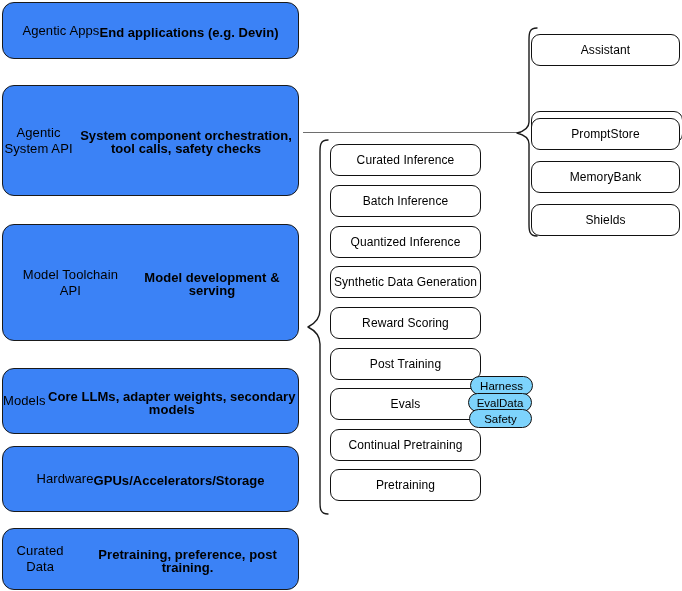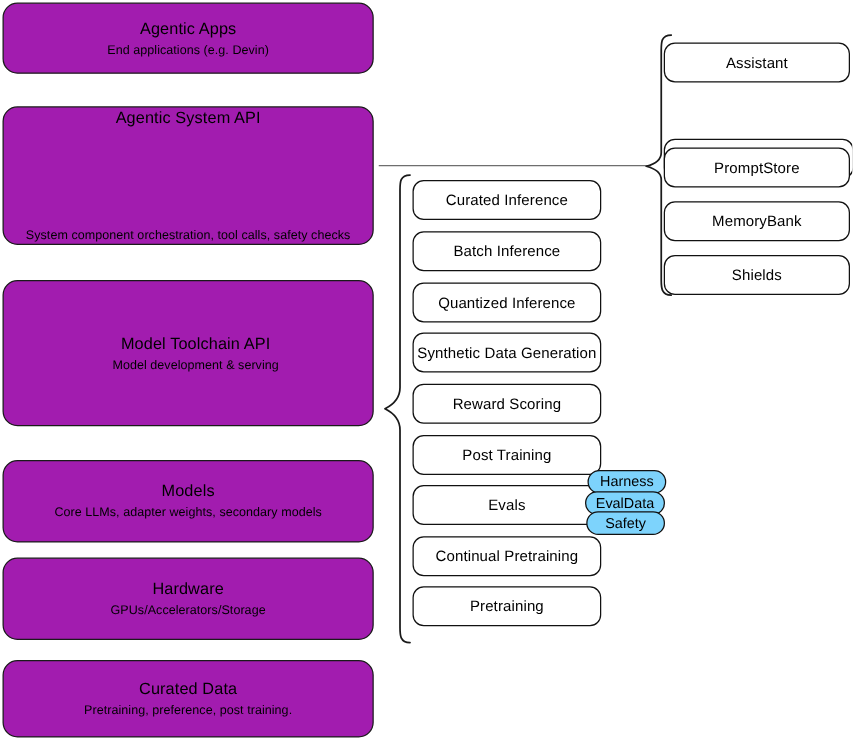--- a/index.html
+++ b/index.html
@@ -13,38 +13,38 @@
     height: 591px;
     background: #ffffff;
     font-family: "Liberation Sans", sans-serif;
     overflow: hidden;
   }
   .box {
     position: absolute;
     box-sizing: border-box;
     border: 1.2px solid #1a1a1a;
     border-radius: 12px;
-    background: #a21caf;
+    background: #3b82f6;
     display: flex;
-    flex-direction: column;
     align-items: center;
     justify-content: center;
     text-align: center;
     color: #000000;
   }
   .box .title {
     font-size: 13px;
     line-height: 16px;
     letter-spacing: 0.1px;
   }
   .box .subtitle {
-    font-size: 10px;
+    font-size: 13px;
     line-height: 13px;
     margin-top: 3px;
     letter-spacing: 0.05px;
+    font-weight: bold;
   }
   .leaf {
     position: absolute;
     box-sizing: border-box;
     border: 1.4px solid #111111;
     border-radius: 9px;
     background: #ffffff;
     display: flex;
     align-items: center;
     justify-content: center;

